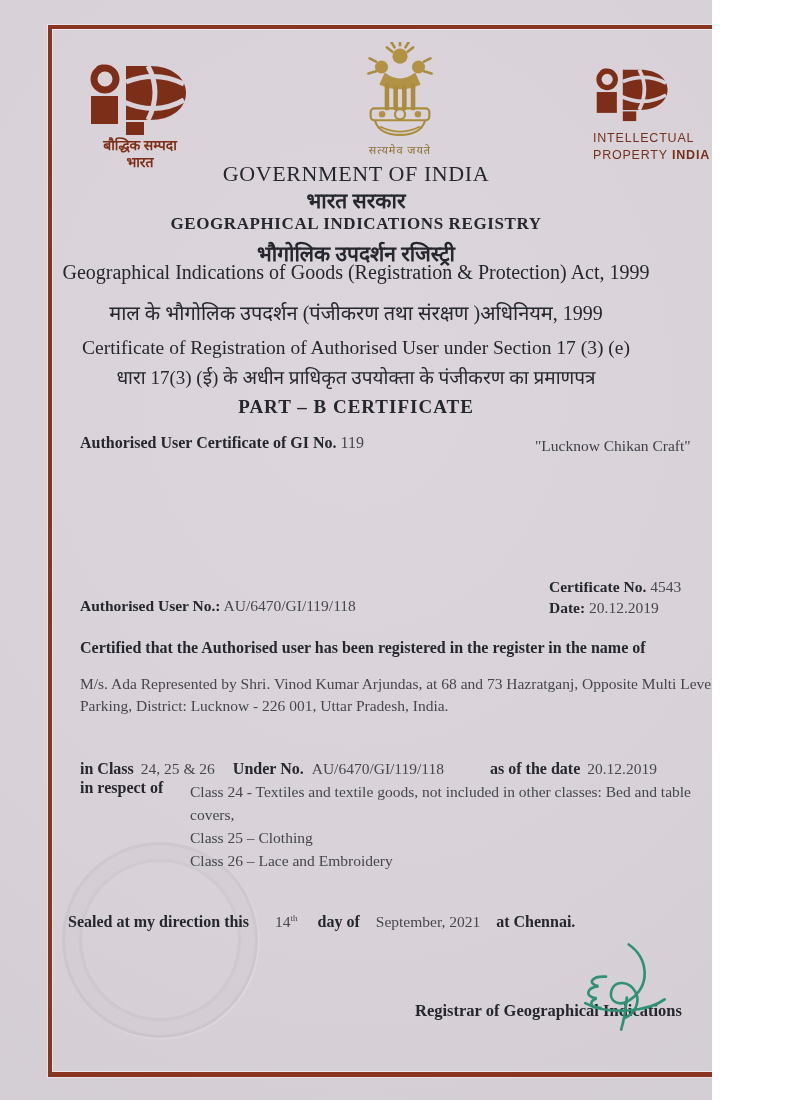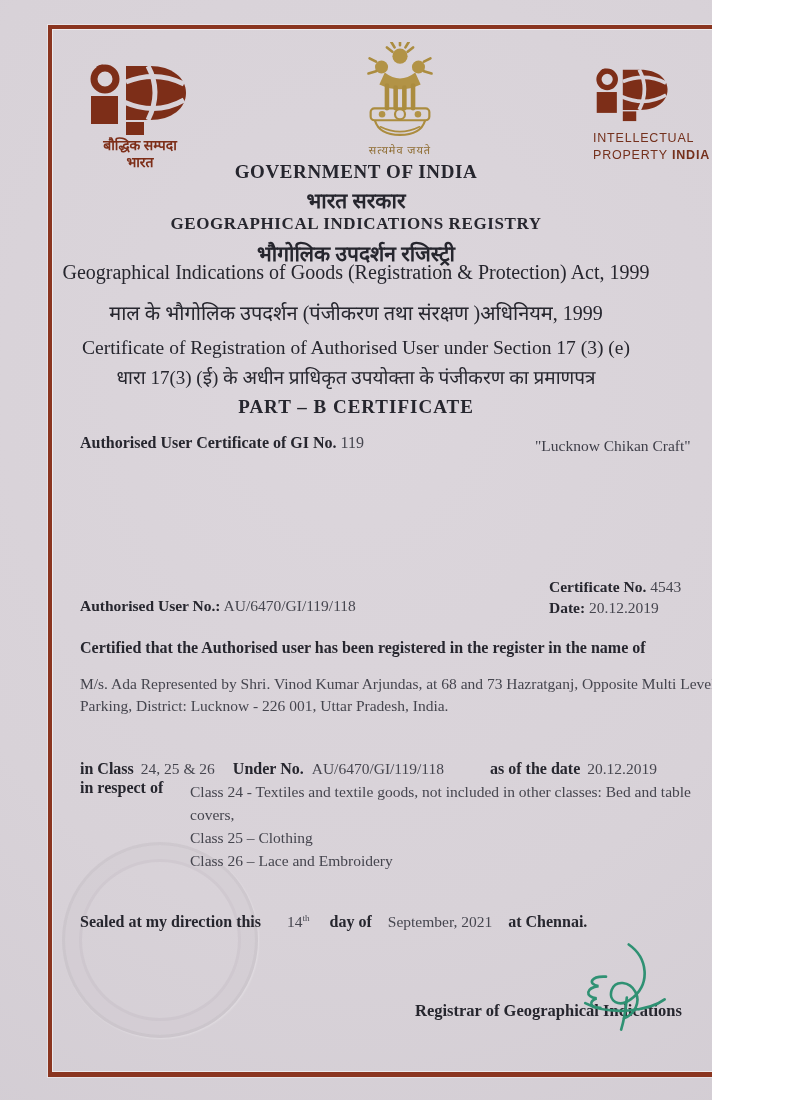--- a/index.html
+++ b/index.html
@@ -16,41 +16,41 @@
     position:absolute; left:48px; top:25px; width:706px; height:1052px;
     border:4px solid #8a3520; border-right-width:5px; border-bottom-width:5px;
     box-shadow: inset 0 0 0 1px rgba(255,255,255,.55), 0 0 0 1px rgba(255,255,255,.4);
   }
   .t { position:absolute; }
   .center { left:0; right:0; text-align:center; }
   .bold { font-weight:bold; }
   .typed { color:#46464f; font-weight:normal; }
   .hi { font-family:"Liberation Serif", serif; }
 
-  .gov-en   { top:161px; font-size:19px; font-weight:bold; letter-spacing:.6px; }
+  .gov-en   { top:161px; font-size:22px; font-weight:normal; letter-spacing:.6px; }
   .gov-hi   { top:186px; font-size:21px; font-weight:bold; }
   .reg-en   { top:214px; font-size:17px; font-weight:bold; letter-spacing:.6px; }
   .reg-hi   { top:239px; font-size:21px; font-weight:bold; }
   .act-en   { top:261px; font-size:20px; }
   .act-hi   { top:299px; font-size:20px; }
   .cert-en  { top:337px; font-size:19.5px; }
   .cert-hi  { top:364px; font-size:19px; }
   .part     { top:396px; font-size:19px; font-weight:bold; letter-spacing:1px; }
 
   .gi-line    { left:80px;  top:434px; font-size:16px; }
   .gi-name    { left:535px; top:437px; font-size:15.5px; color:#3e3e48; }
   .certno     { left:549px; top:578px; font-size:15.5px; }
   .au-line    { left:80px;  top:597px; font-size:15.5px; }
   .date-line  { left:549px; top:599px; font-size:15.5px; }
   .certified  { left:80px;  top:639px; font-size:16px; font-weight:bold;text-align:right; }
   .holder     { left:80px;  top:673px; width:648px; font-size:15.5px; line-height:1.4; color:#45454e; }
   .class-line { left:80px;  top:760px; font-size:15.5px; display:flex; align-items:center; white-space:nowrap; }
   .respect-label { left:80px; top:779px; font-size:16px; font-weight:bold; }
   .classes    { left:190px; top:781px; width:520px; font-size:15.5px; line-height:1.48; color:#45454e; }
-  .sealed-line{ left:80px;  top:913px; font-size:15.5px; display:flex; align-items:center; white-space:nowrap; }
+  .sealed-line{ left:68px;  top:913px; font-size:15.5px; display:flex; align-items:center; white-space:nowrap; }
   .registrar  { left:415px; top:1001px; font-size:16.5px; font-weight:bold; }
   sup { font-size:9px; vertical-align:super; }
 
   .logo-left-svg  { left:85px;  top:64px; }
   .logo-left-text { left:60px;  top:138px; width:160px; text-align:center;
                     font-size:14px; font-weight:bold; color:#7d2e18; line-height:1.2; }
   .emblem-svg     { left:345px; top:42px; }
   .motto          { left:300px; top:142px; width:200px; text-align:center;
                     font-size:11px; color:#8d6b2f; letter-spacing:1px; }
   .logo-right-svg { left:593px; top:64px; }

